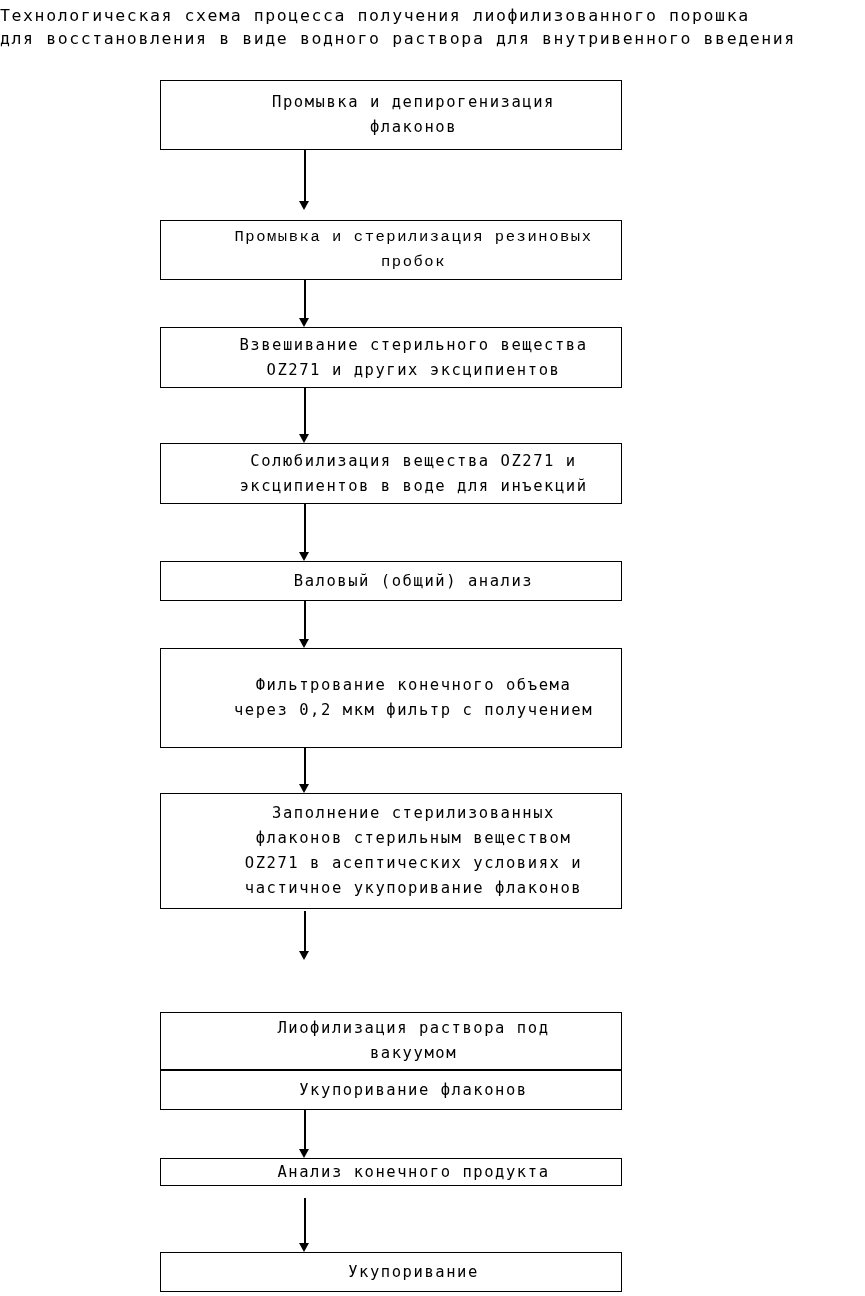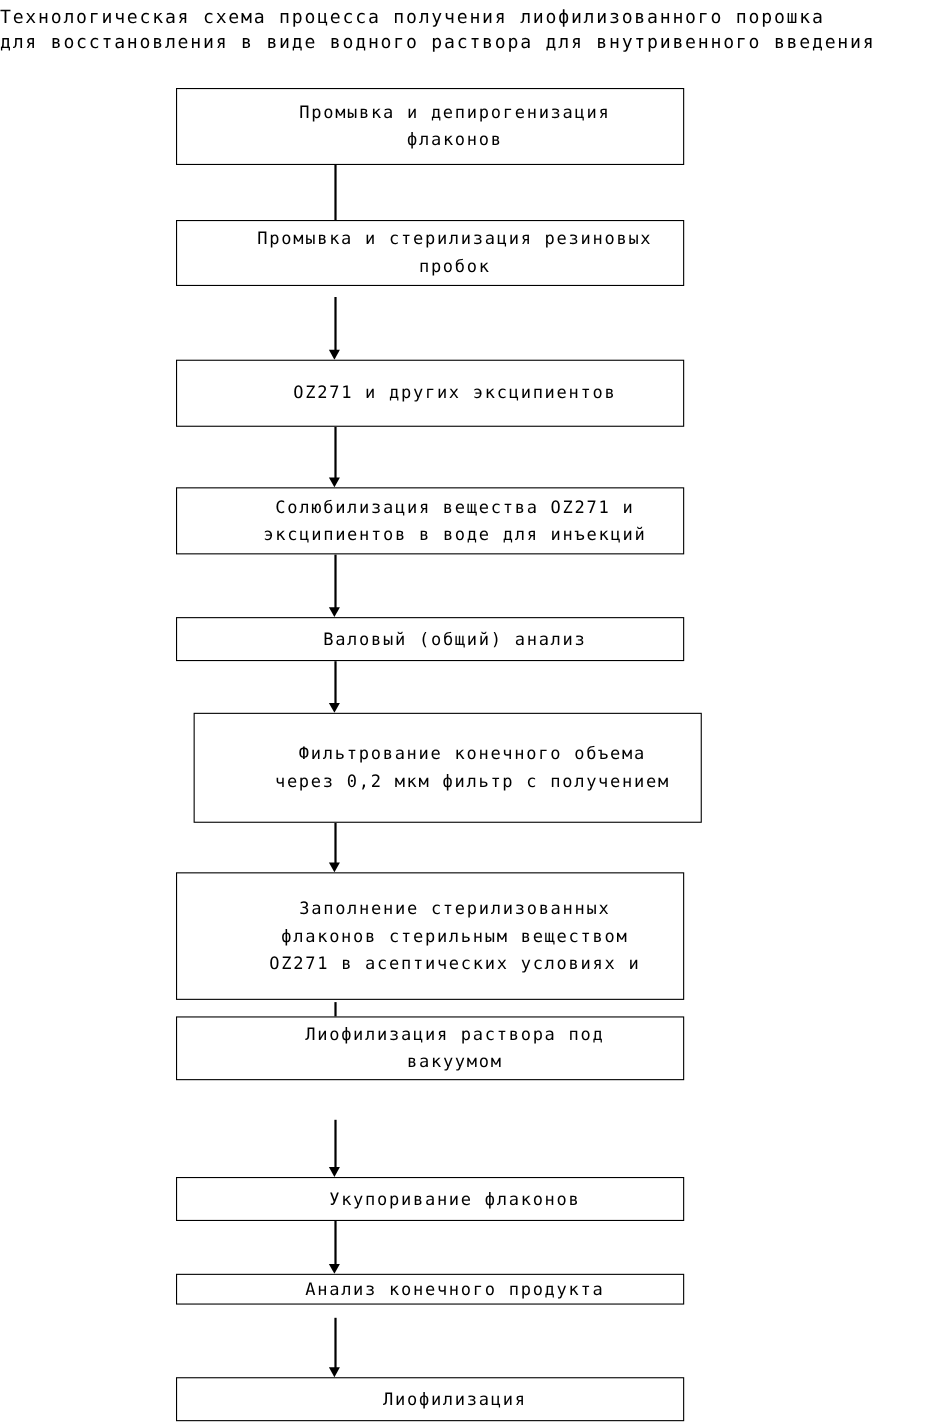--- a/index.html
+++ b/index.html
@@ -104,49 +104,51 @@
     <div class="conn" style="top: 1018px; height: 44px;"></div>
     <div class="arrowhead" style="top: 1061px;"></div>
     <div class="conn" style="top: 1110px; height: 40px;"></div>
     <div class="arrowhead" style="top: 1149px;"></div>
     <div class="conn" style="top: 1198px; height: 46px;"></div>
     <div class="arrowhead" style="top: 1243px;"></div>
     <div class="node" style="top: 80px; height: 70px;">
       <div class="ln">Промывка и депирогенизация</div>
       <div class="ln">флаконов</div>
     </div>
-    <div class="node" style="top: 200px; height: 60px;">
+    <div class="node" style="top: 220px; height: 60px; font-family: Liberation Mono, monospace;">
       <div class="ln">Промывка и стерилизация резиновых</div>
       <div class="ln">пробок</div>
     </div>
     <div class="node" style="top: 327px; height: 61px;">
+      <div class="ln">Взвешивание стерильного вещества</div>
       <div class="ln">OZ271 и других эксципиентов</div>
     </div>
     <div class="node" style="top: 443px; height: 61px;">
       <div class="ln">Солюбилизация вещества OZ271 и</div>
       <div class="ln">эксципиентов в воде для инъекций</div>
     </div>
     <div class="node" style="top: 561px; height: 40px; justify-content: center;">
       <div class="ln">Валовый (общий) анализ</div>
     </div>
-    <div class="node" style="top: 648px; height: 100px; margin-left: 16px;">
+    <div class="node" style="top: 648px; height: 100px;">
       <div class="ln">Фильтрование конечного объема</div>
       <div class="ln">через 0,2 мкм фильтр с получением</div>
     </div>
     <div class="node" style="top: 793px; height: 116px;">
       <div class="ln">Заполнение стерилизованных</div>
       <div class="ln">флаконов стерильным веществом</div>
       <div class="ln">OZ271 в асептических условиях и</div>
+      <div class="ln">частичное укупоривание флаконов</div>
     </div>
-    <div class="node" style="top: 924px; height: 58px;">
+    <div class="node" style="top: 1012px; height: 58px;">
       <div class="ln">Лиофилизация раствора под</div>
       <div class="ln">вакуумом</div>
     </div>
     <div class="node" style="top: 1070px; height: 40px;">
       <div class="ln">Укупоривание флаконов</div>
     </div>
     <div class="node" style="top: 1158px; height: 28px;">
       <div class="ln">Анализ конечного продукта</div>
     </div>
     <div class="node" style="top: 1252px; height: 40px;">
-      <div class="ln">Лиофилизация</div>
+      <div class="ln">Укупоривание</div>
     </div>
   </div>
 
 </body></html>

